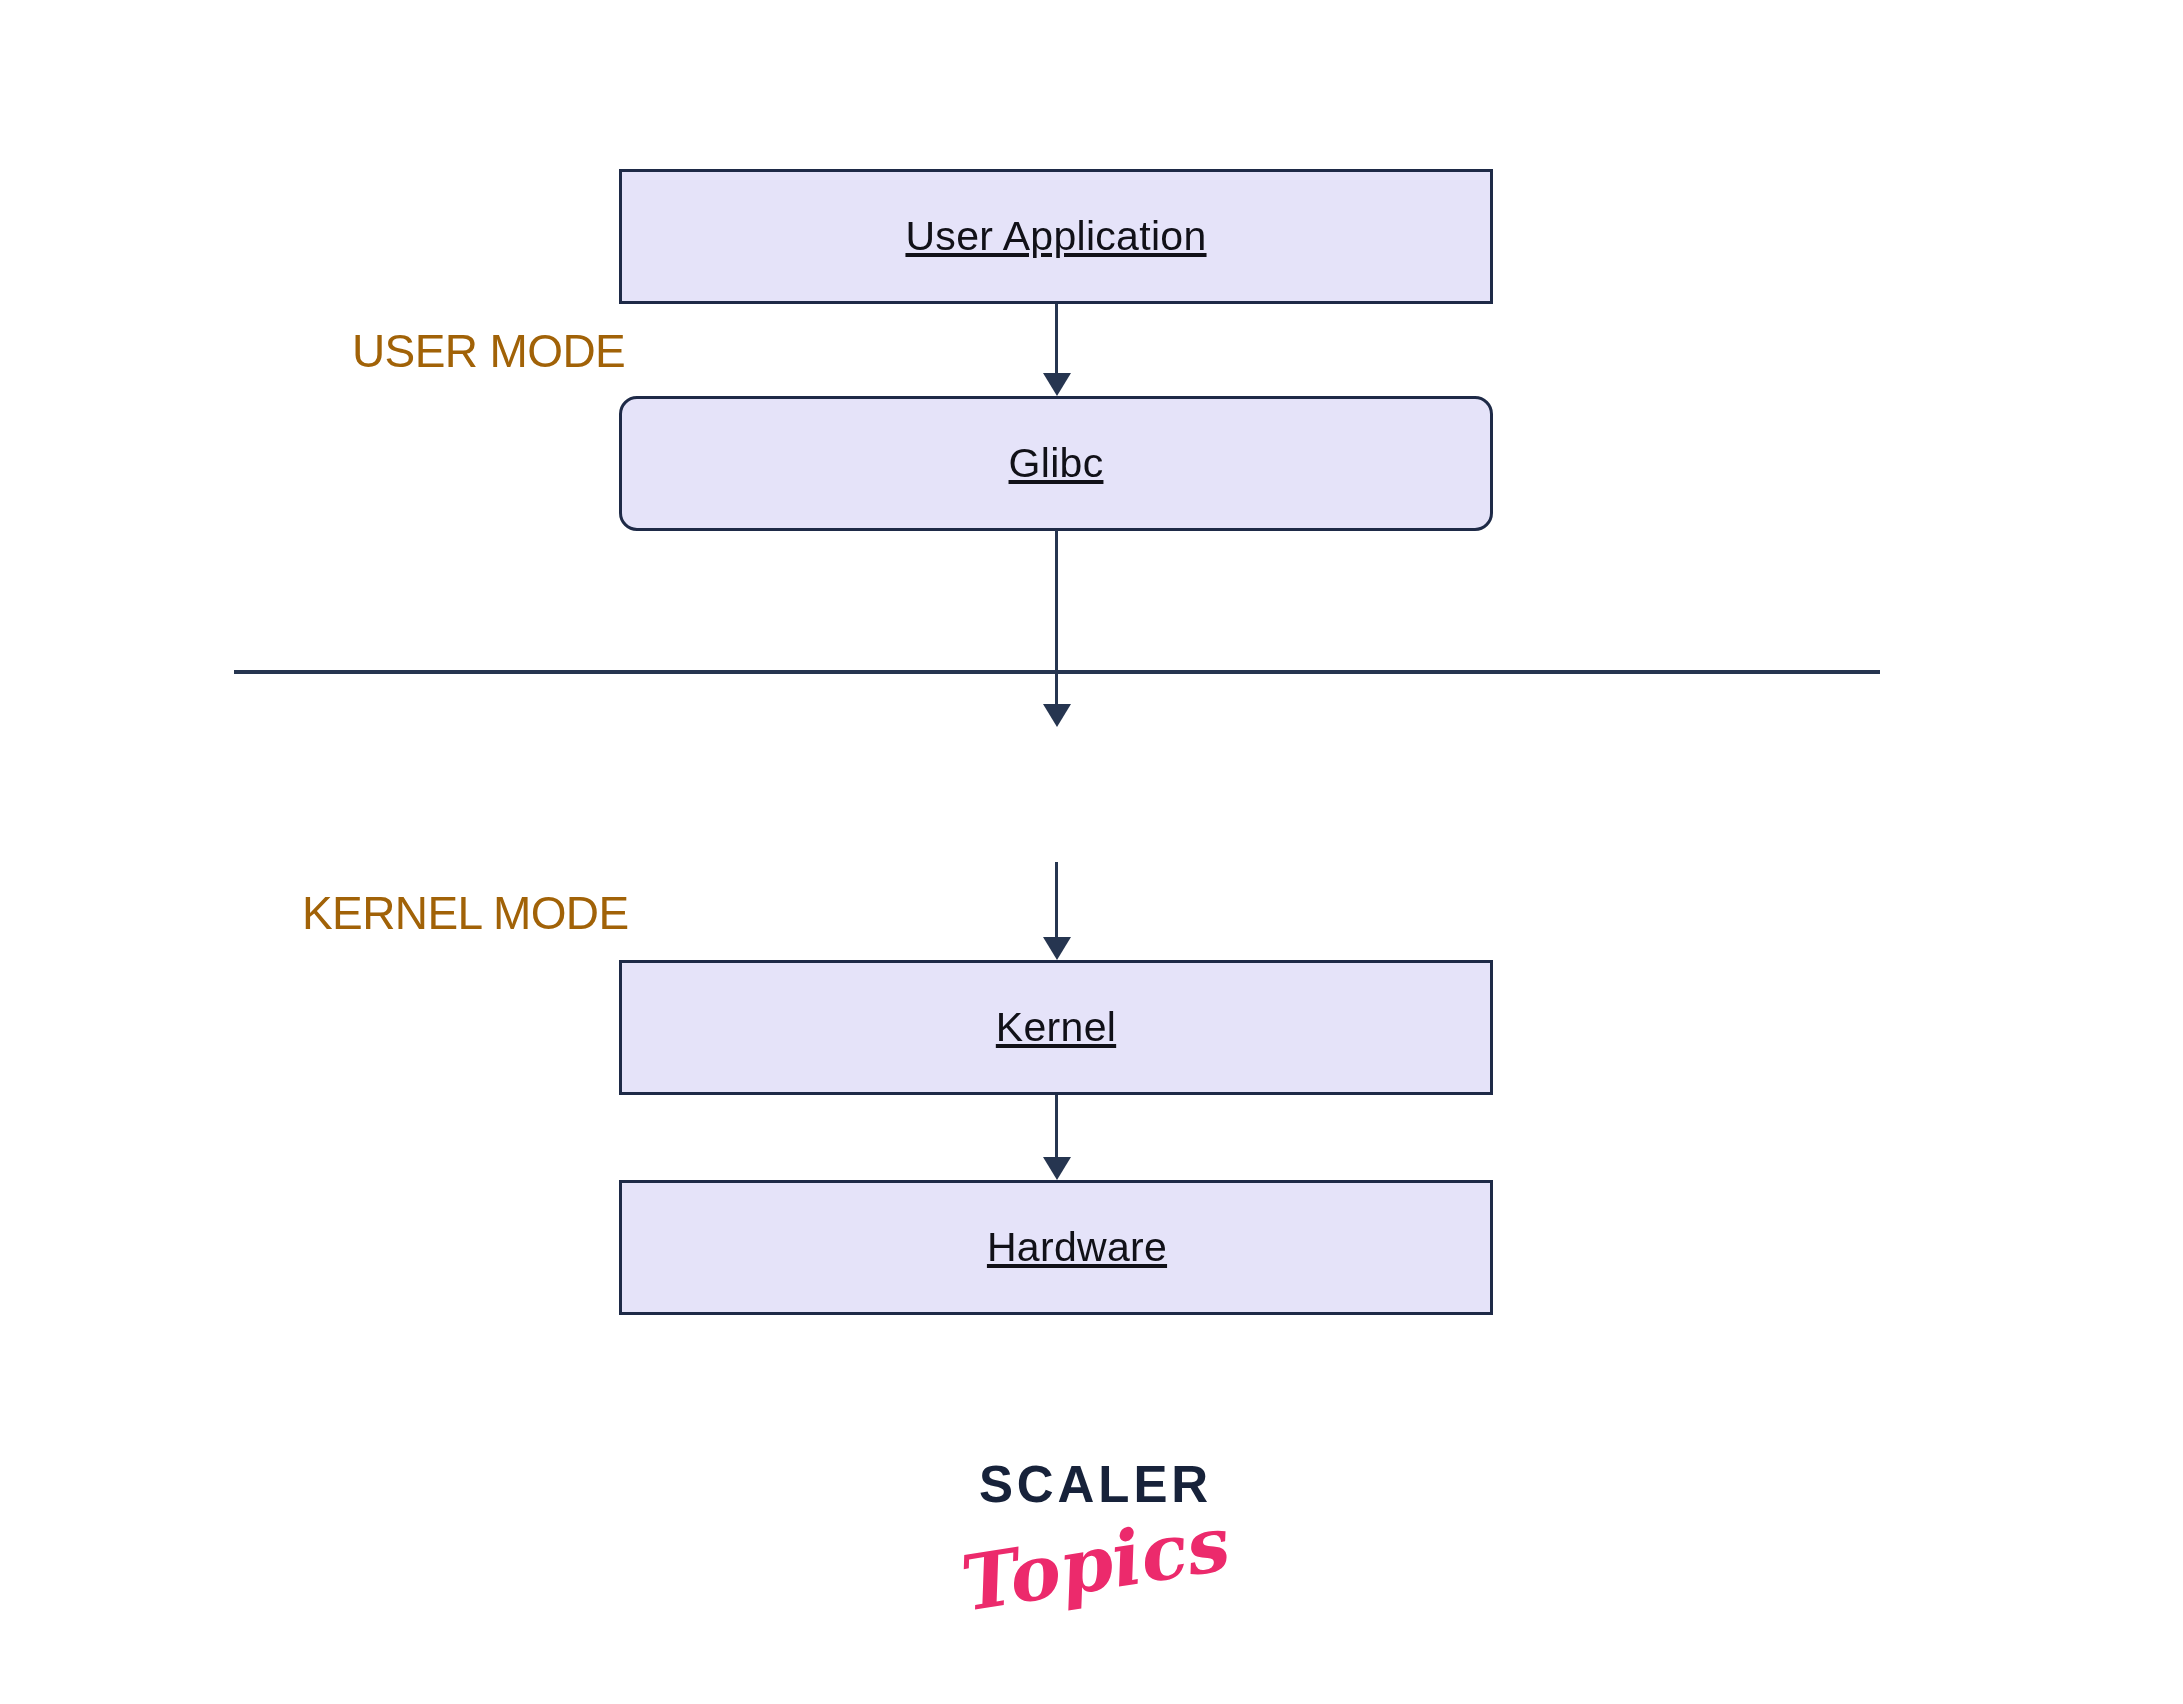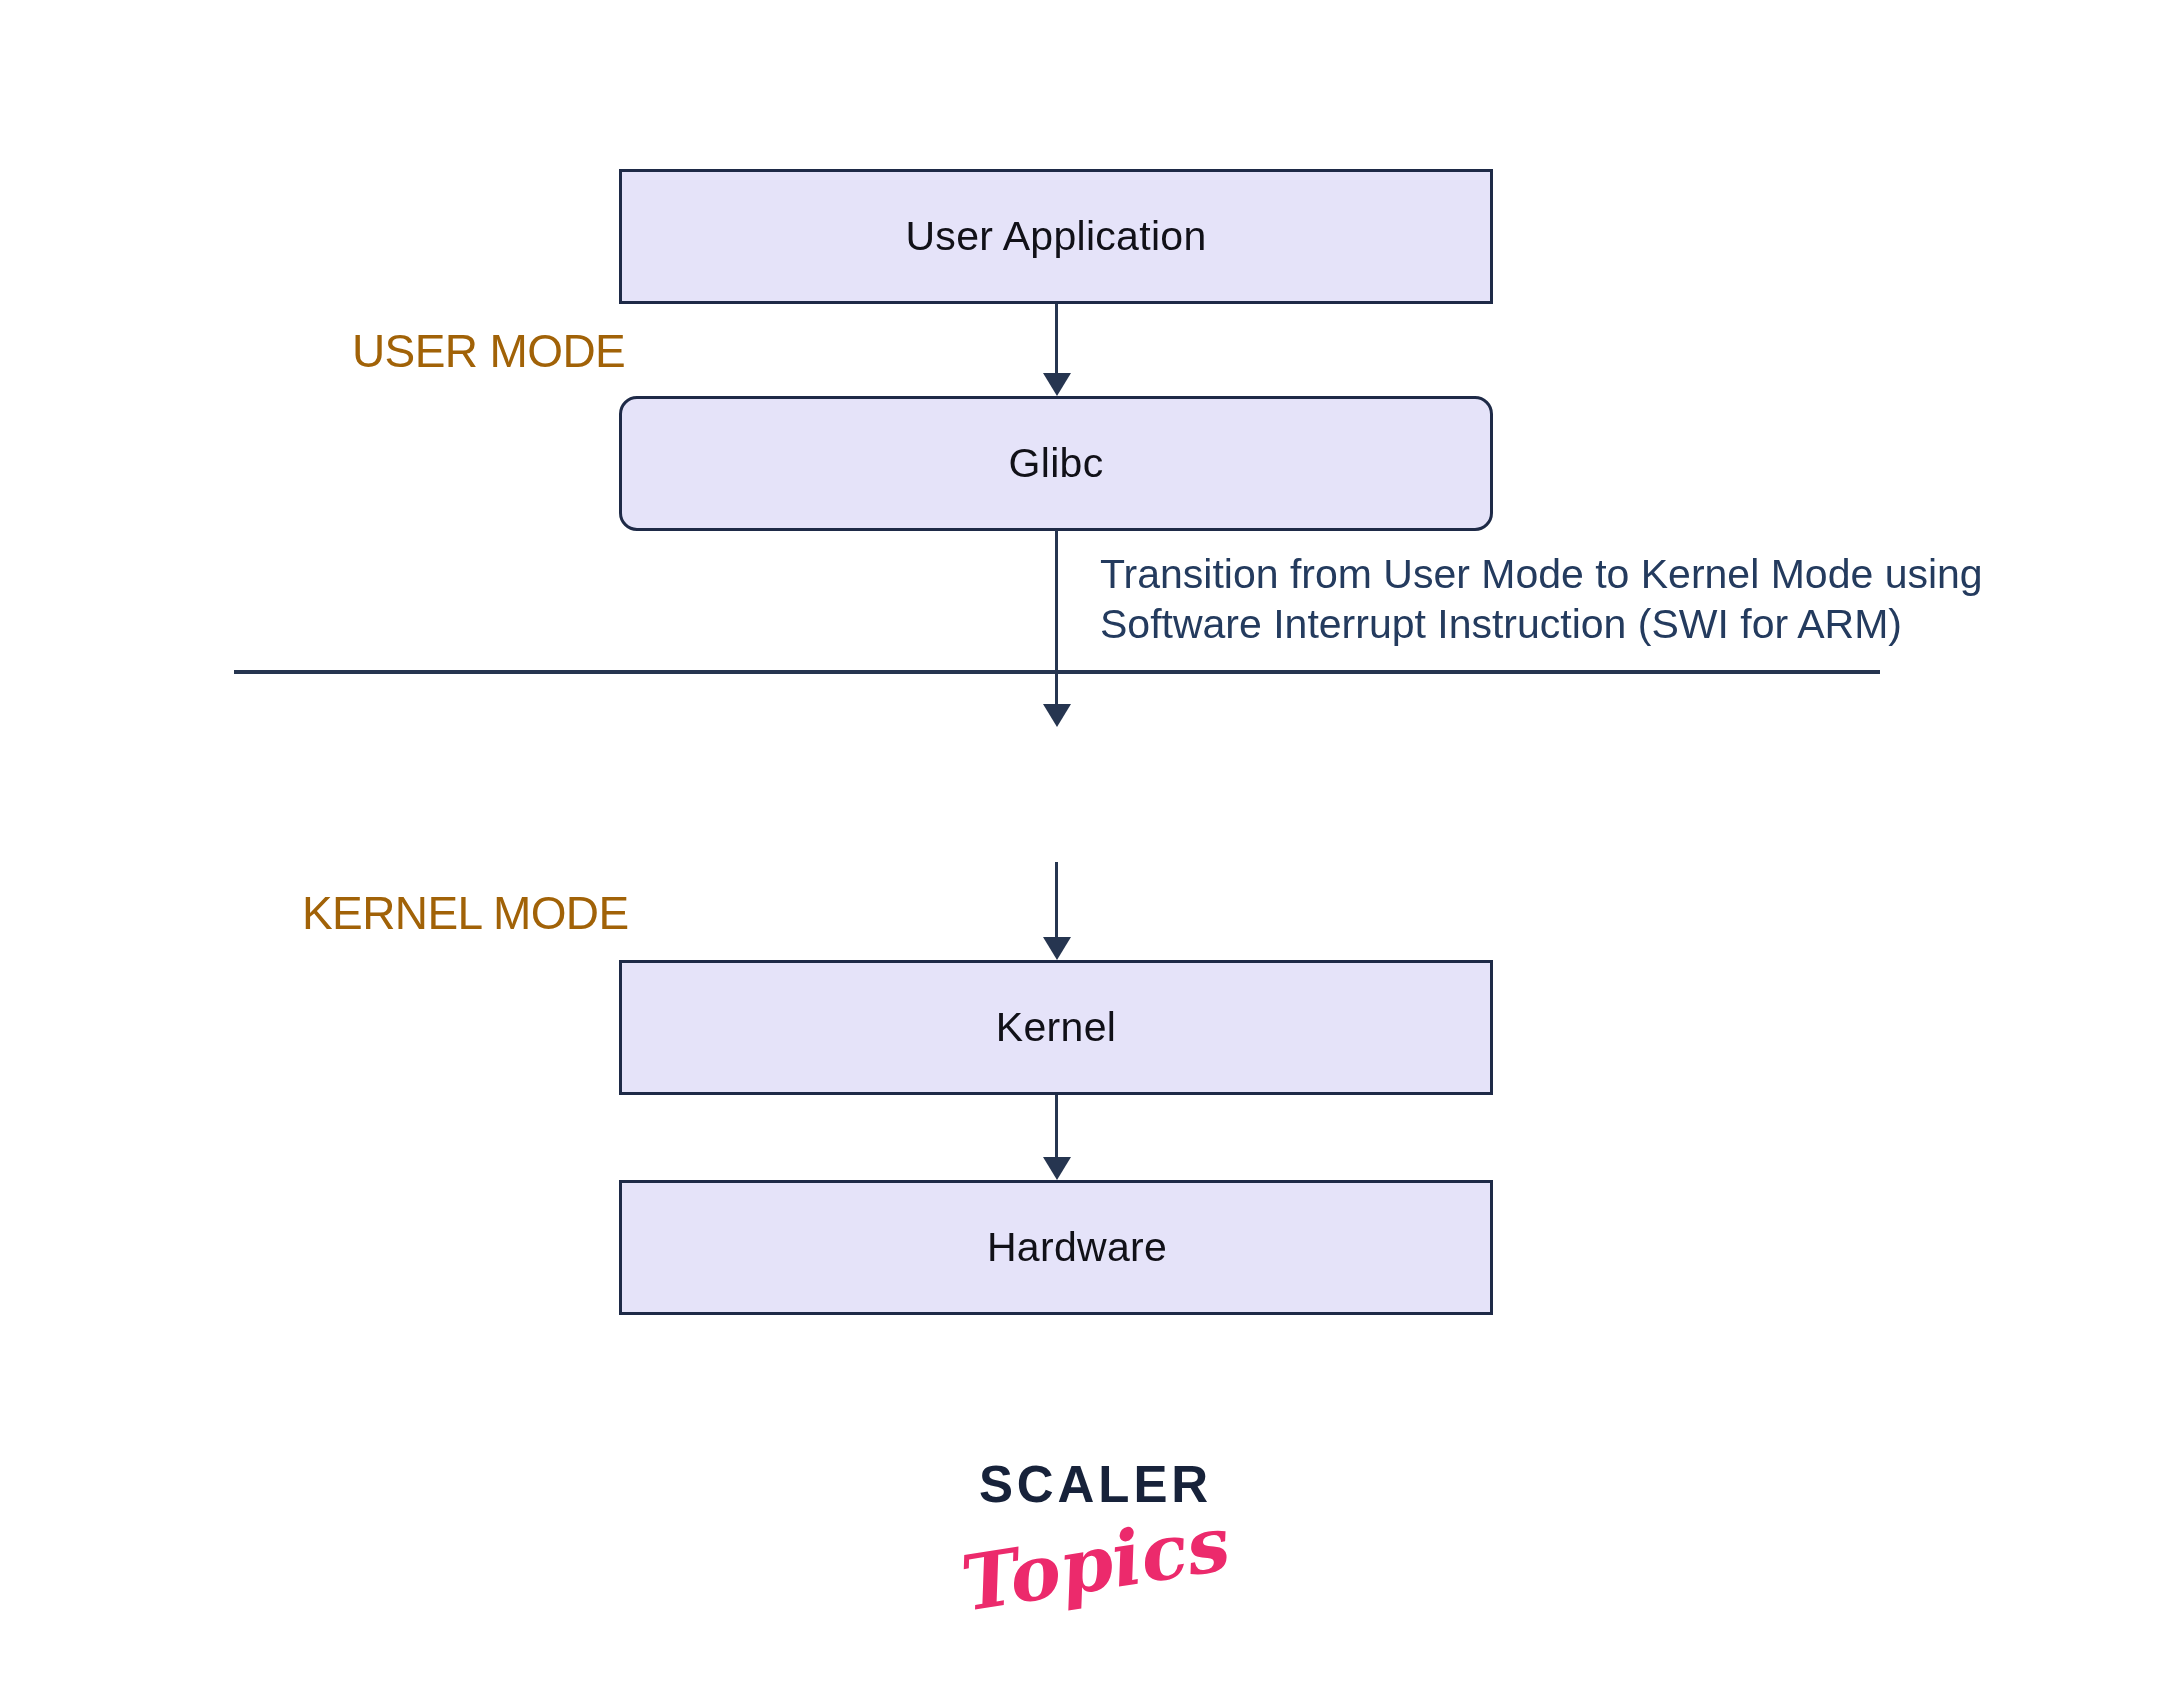--- a/index.html
+++ b/index.html
@@ -23,20 +23,21 @@
     height: 135px;
     box-sizing: border-box;
     background: #E5E3F9;
     border: 3.9px solid #1E2A47;
     display: flex;
     align-items: center;
     justify-content: center;
     font-size: 41px;
     color: #111118;
     letter-spacing: 0.3px;
+    text-decoration: underline;
   }
   .node-user-application { top: 169px; }
   .node-glibc            { top: 396px; border-radius: 18px; }
   .node-sci              { top: 727px; }
   .node-kernel           { top: 960px; }
   .node-hardware         { top: 1180px; padding-left: 42px; }
 
   
   .arrow-line {
     position: absolute;
@@ -149,24 +150,20 @@
   <div class="arrow-head a2-head"></div>
 
   <div class="arrow-line a3-line"></div>
   <div class="arrow-head a3-head"></div>
 
   <div class="arrow-line a4-line"></div>
   <div class="arrow-head a4-head"></div>
 
   <div class="boundary"></div>
 
-  <div class="transition-note">
-    <div>Transition from User Mode to Kernel Mode using</div>
-    <div>Software Interrupt Instruction (SWI for ARM)</div>
-  </div>
 
   <div class="logo">
     <div>
       <span class="logo-brand">SCALER</span>
     </div>
     <div>
       <span class="logo-sub">Topics</span>
     </div>
   </div>
 

